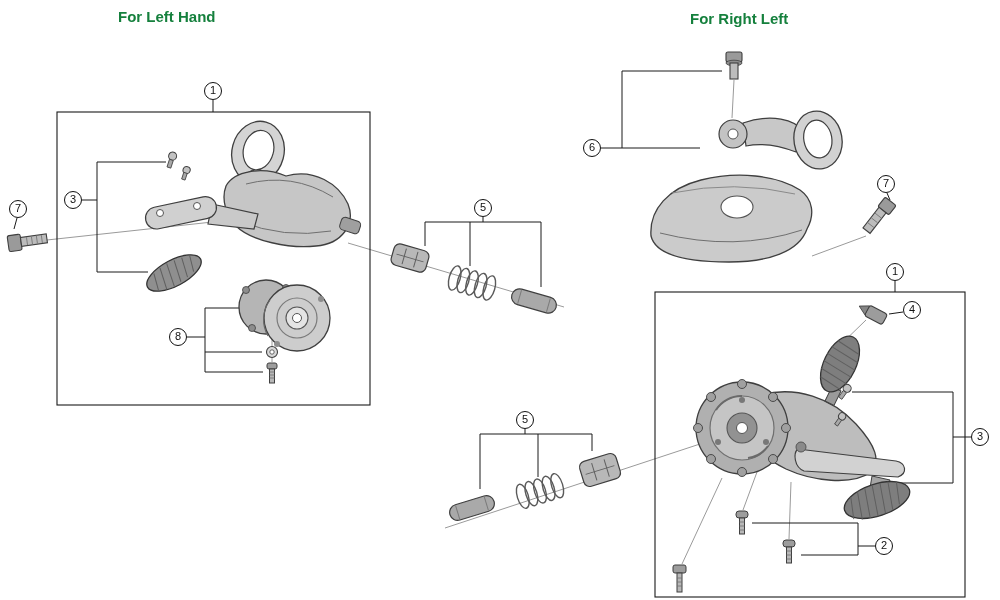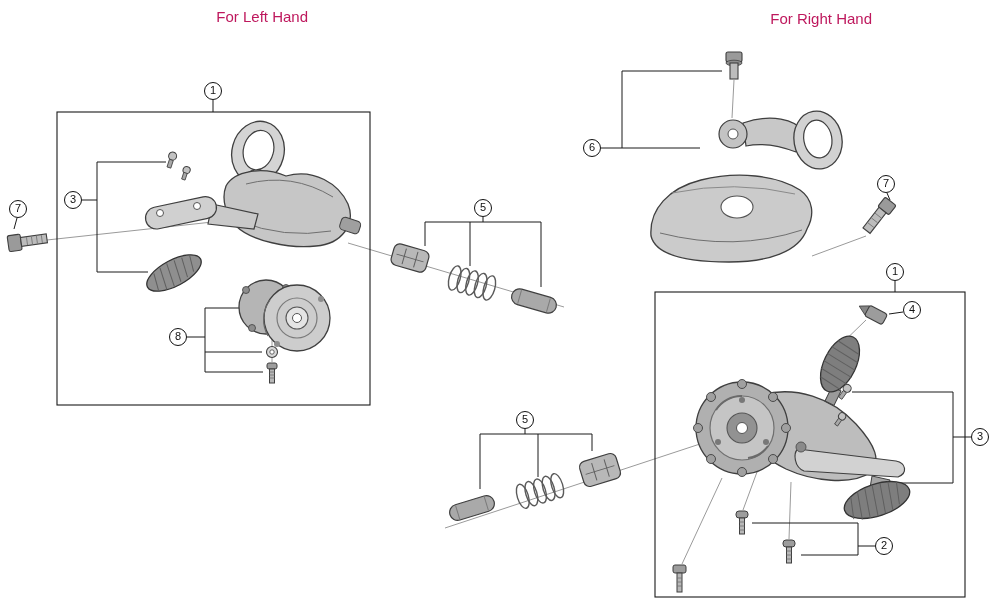--- a/index.html
+++ b/index.html
@@ -1,19 +1,19 @@
 <!DOCTYPE html>
 <html><head>
 <meta charset="utf-8">
 <style>
   html,body{margin:0;padding:0;background:#fff;}
   #stage{position:relative;width:1000px;height:600px;background:#ffffff;overflow:hidden;
          font-family:"Liberation Sans",sans-serif;}
   #artwork{position:absolute;left:0;top:0;}
-  .title{position:absolute;font-weight:normal;font-size:15px;color:#be185d;text-align:right;}
+  .title{position:absolute;font-weight:bold;font-size:15px;color:#15803d;text-align:left;}
   #title-left{left:118px;top:8px;width:190px;}
   #title-right{left:690px;top:10px;width:182px;}
   .callout{position:absolute;width:18px;height:18px;box-sizing:border-box;
            border:1.5px solid #111;border-radius:50%;background:#fff;
            font-size:11px;line-height:15px;text-align:center;color:#111;}
 </style>
 </head>
 <body>
 
 <div id="stage">
@@ -306,21 +306,21 @@
     <g transform="rotate(-17 600 470)">
       <rect x="581" y="457" width="38" height="26" rx="6" fill="#b8b8b8" stroke="#3f3f3f" stroke-width="1.2"></rect>
       <line x1="594" y1="461" x2="594" y2="479" stroke="#5f5f5f" stroke-width="1"></line>
       <line x1="607" y1="461" x2="607" y2="479" stroke="#5f5f5f" stroke-width="1"></line>
       <line x1="585" y1="470" x2="615" y2="470" stroke="#5f5f5f" stroke-width="1"></line>
     </g>
   </g>
 </svg>
 
   <div class="title" id="title-left">For Left Hand</div>
-  <div class="title" id="title-right">For Right Hand</div>
+  <div class="title" id="title-right">For Right Left</div>
 
   <div class="callout" style="left:204px;top:82px;">1</div>
   <div class="callout" style="left:64px;top:191px;">3</div>
   <div class="callout" style="left:9px;top:200px;">7</div>
   <div class="callout" style="left:169px;top:328px;">8</div>
   <div class="callout" style="left:474px;top:199px;">5</div>
 
   <div class="callout" style="left:583px;top:139px;">6</div>
   <div class="callout" style="left:877px;top:175px;">7</div>
   <div class="callout" style="left:886px;top:263px;">1</div>

